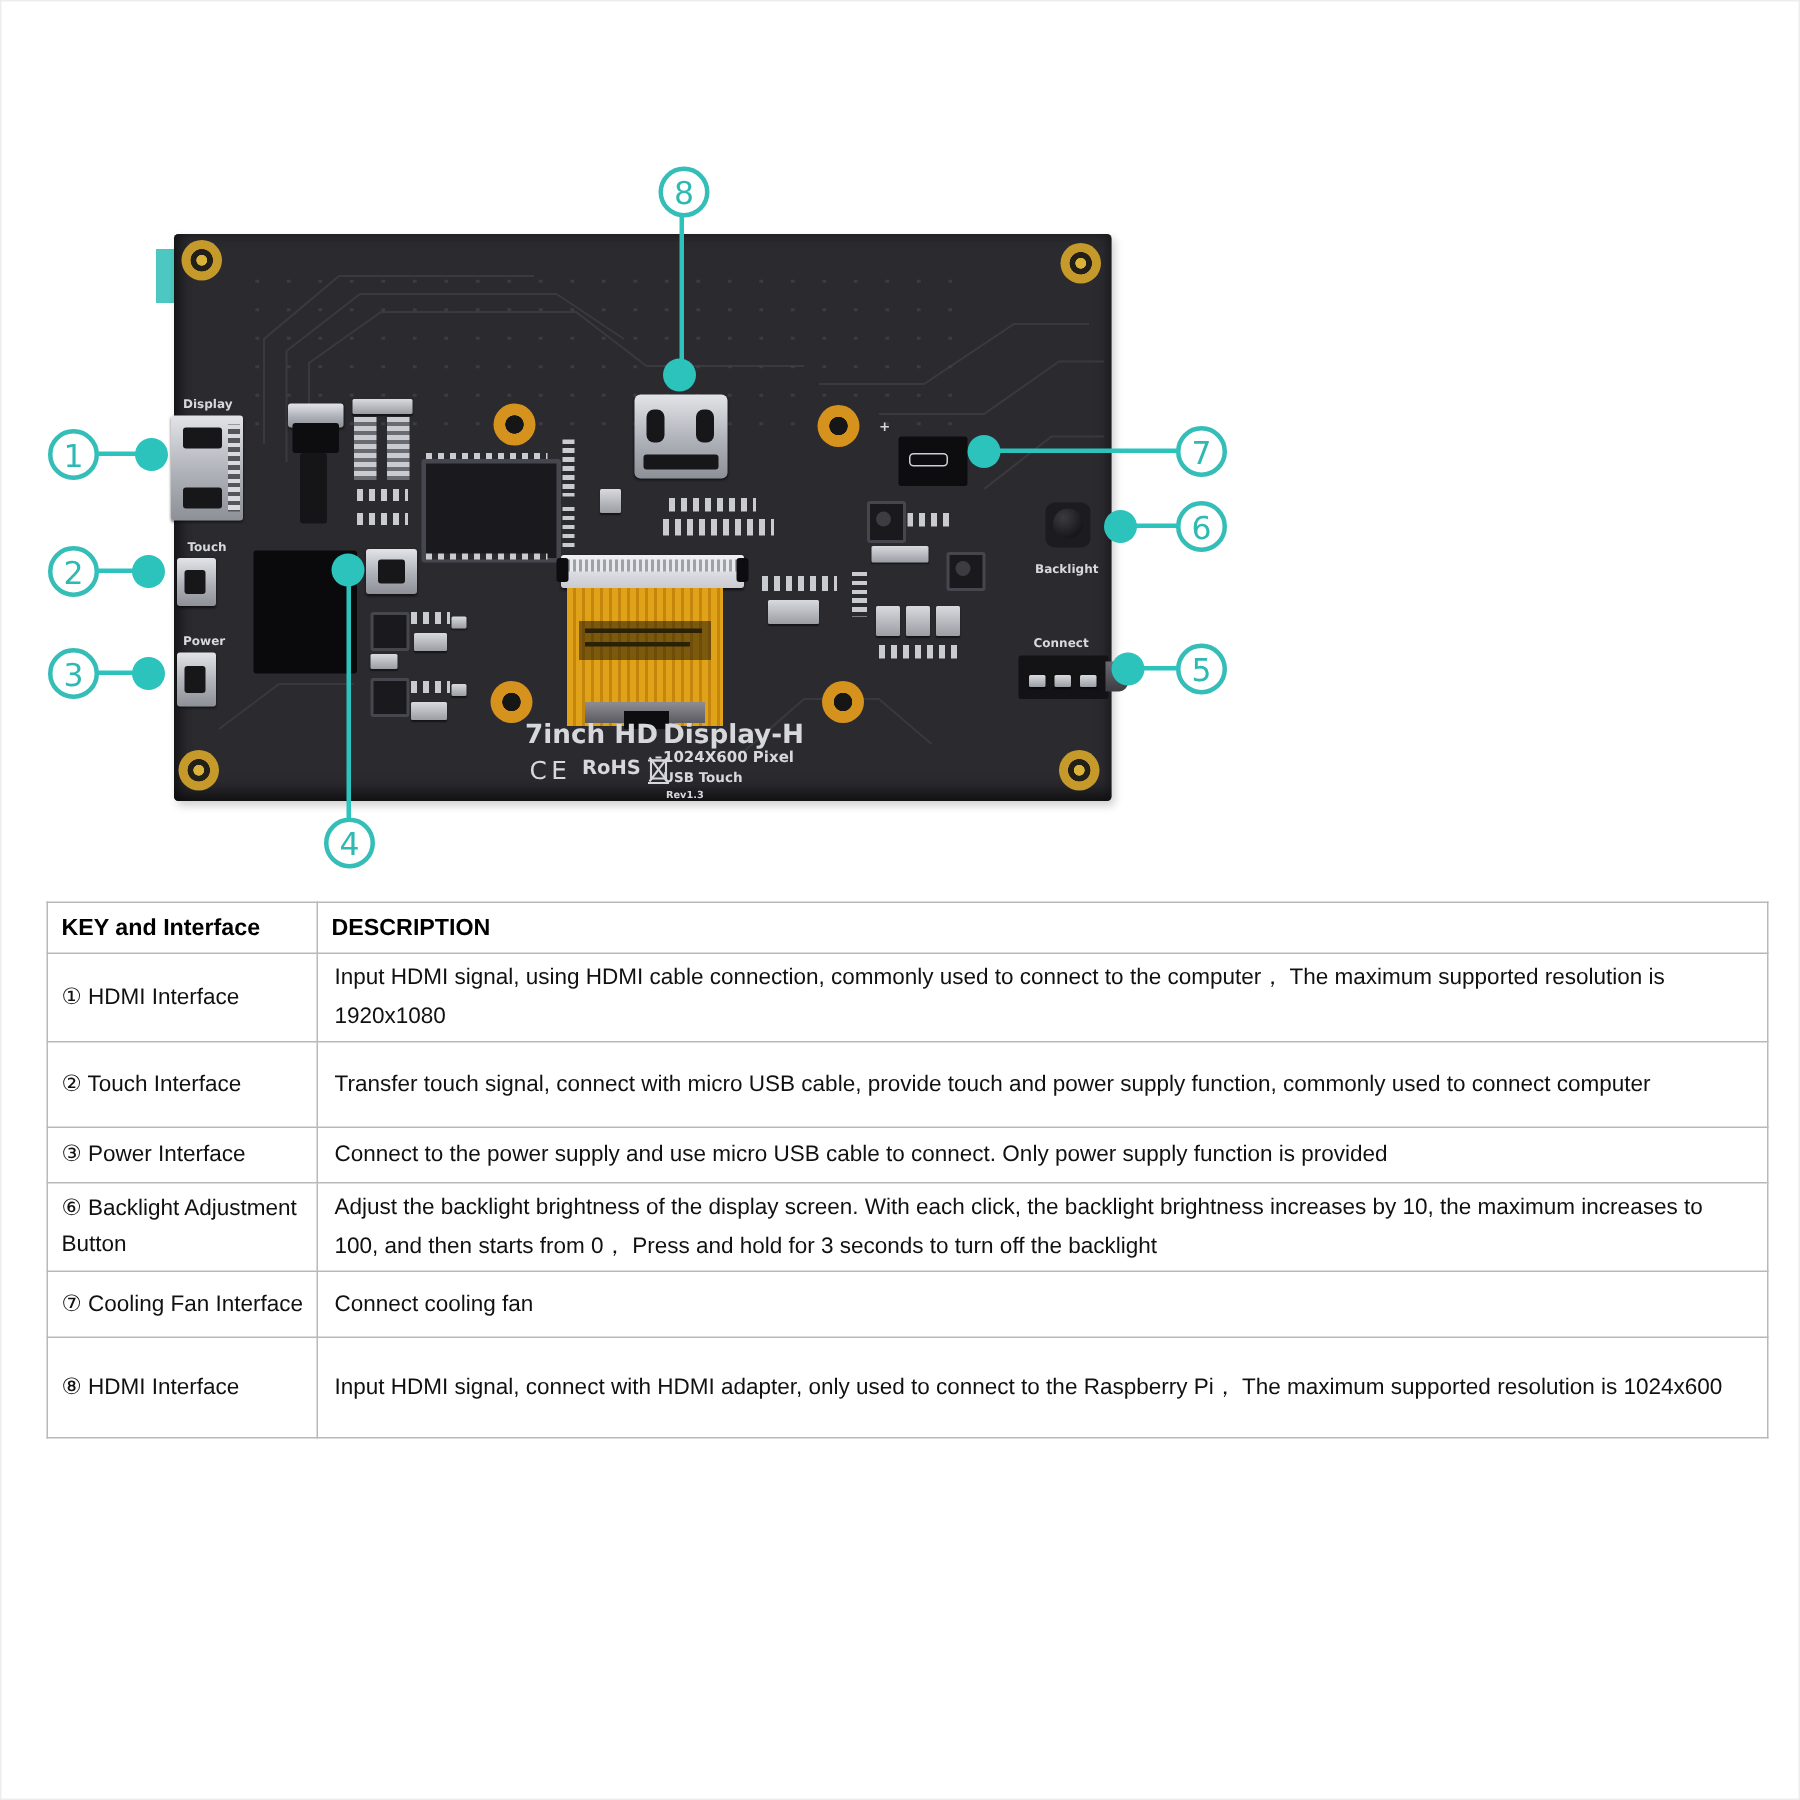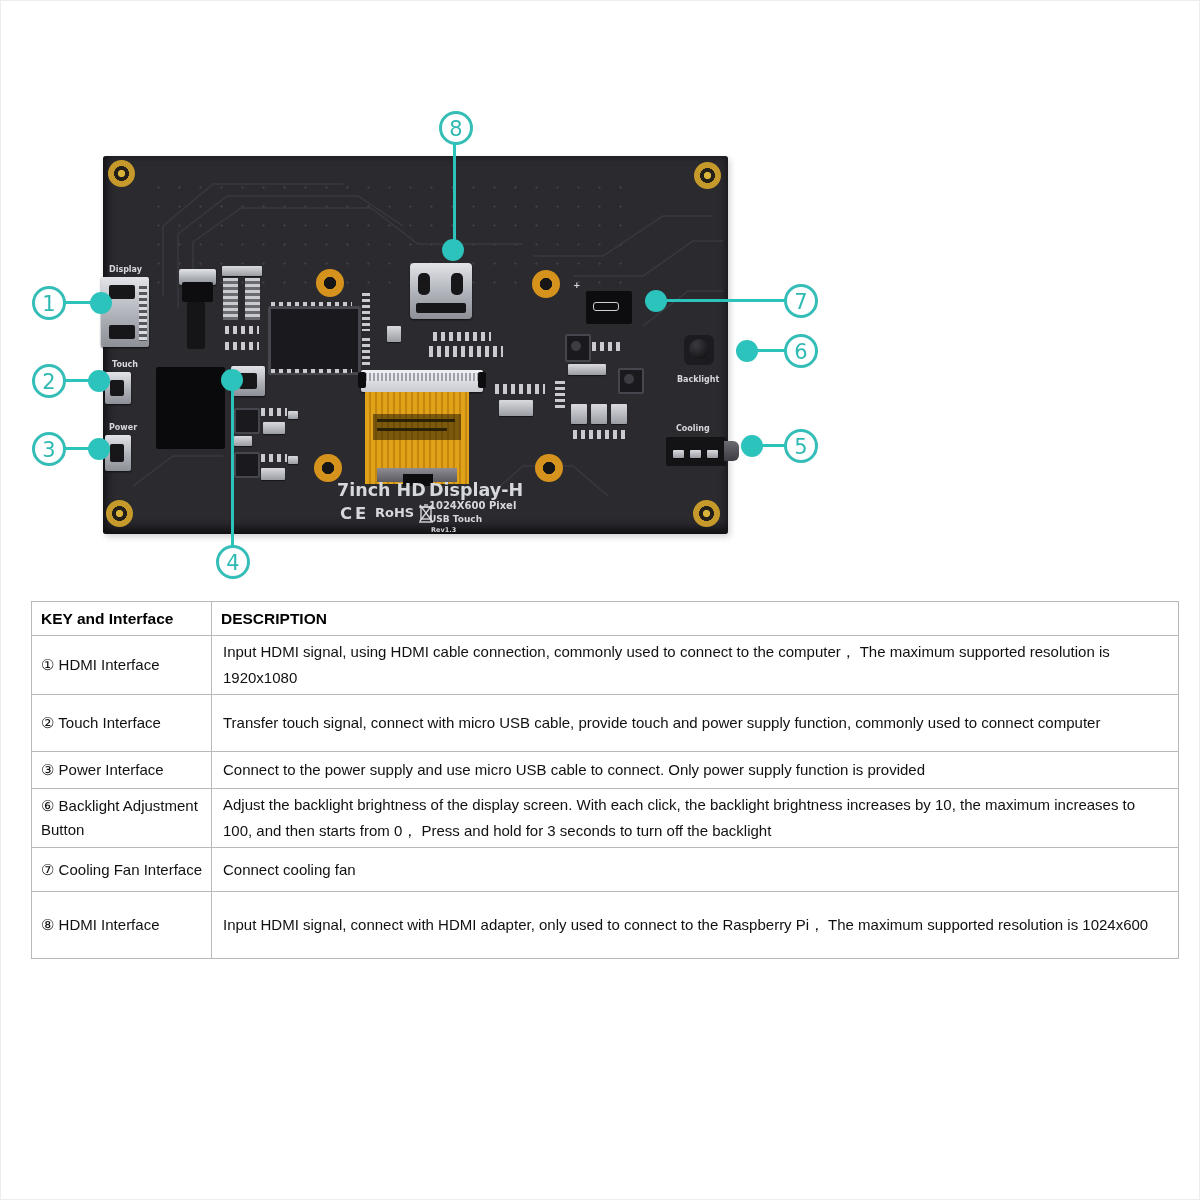--- a/index.html
+++ b/index.html
@@ -1,20 +1,20 @@
 <!DOCTYPE html>
 <html><head>
 <meta charset="utf-8">
 <style>
   html,body{margin:0;padding:0;background:#fff;}
   #page{position:relative;width:1200px;height:1200px;background:#ffffff;
         font-family:"Liberation Sans",sans-serif;overflow:hidden;border:1px solid #ededed;box-sizing:border-box;}
 
   
-  #board{position:absolute;left:102px;top:155px;width:625px;height:378px;
+  #board{position:absolute;left:115px;top:155px;width:625px;height:378px;
          background:#2a2a2f;border-radius:3px;
          box-shadow:inset 0 -6px 10px rgba(0,0,0,.55),inset 4px 0 8px rgba(0,0,0,.35),2px 3px 6px rgba(0,0,0,.18);}
   .tab-teal{position:absolute;left:103px;top:165px;width:14px;height:36px;background:#4cc7c1;}
 
   .dotgrid{position:absolute;left:45px;top:22px;width:475px;height:115px;opacity:.55;
            background-image:radial-gradient(#4a4a52 1.2px,transparent 1.4px);background-size:21px 19px;}
   .traces{position:absolute;left:0;top:0;width:625px;height:378px;pointer-events:none;}
 
   .screw{position:absolute;width:27px;height:27px;border-radius:50%;
          background:radial-gradient(circle,#d9b33a 0 18%,#23201a 20% 38%,#c59a2b 40% 72%,#191712 74% 100%);}
@@ -172,34 +172,34 @@
     <div class="comp" style="left:468px;top:248px;width:16px;height:20px"></div>
     <div class="comp" style="left:488px;top:248px;width:16px;height:20px"></div>
     <div class="comp" style="left:508px;top:248px;width:16px;height:20px"></div>
     <div class="padrow" style="left:470px;top:274px;width:52px;height:9px"></div>
 
     <div class="blackpart" style="left:581px;top:179px;width:30px;height:30px;border-radius:6px;background:#1c1c20">
       <div style="position:absolute;left:5px;top:4px;width:20px;height:20px;border-radius:50%;background:radial-gradient(circle at 35% 30%,#3a3a40,#0b0b0d)"></div>
     </div>
     <div class="silk" style="left:574px;top:219px;font-size:8px">Backlight</div>
 
-    <div class="silk" style="left:573px;top:268px;font-size:8px">Cooling</div>
+    <div class="silk" style="left:573px;top:268px;font-size:8px">Connect</div>
     <div class="blackpart" style="left:563px;top:281px;width:60px;height:29px;background:#131316">
       <div class="comp" style="left:7px;top:13px;width:11px;height:8px"></div>
       <div class="comp" style="left:24px;top:13px;width:11px;height:8px"></div>
       <div class="comp" style="left:41px;top:13px;width:11px;height:8px"></div>
     </div>
     <div style="position:absolute;left:621px;top:285px;width:15px;height:20px;background:linear-gradient(180deg,#6a6a71,#3c3c42);border-radius:0 6px 6px 0"></div>
 
     <div class="silk" style="left:234px;top:324px;font-size:17.5px">7inch HD</div>
     <div class="silk" style="left:326px;top:324px;font-size:17.5px">Display-H</div>
     <div class="silk" style="left:326px;top:344px;font-size:10px">1024X600 Pixel</div>
     <div class="silk" style="left:326px;top:358px;font-size:9px">USB Touch</div>
     <div class="silk" style="left:328px;top:370px;font-size:6.5px">Rev1.3</div>
-    <div class="silk" style="left:237px;top:348px;font-size:16.5px;letter-spacing:3px;font-weight:bold">CE</div>
+    <div class="silk" style="left:237px;top:348px;font-size:16.5px;letter-spacing:3px;font-weight:normal">CE</div>
     <div class="silk" style="left:272px;top:349px;font-size:13px">RoHS</div>
     <svg style="position:absolute;left:315px;top:347px" width="16" height="22" viewBox="0 0 16 22">
       <g stroke="#d7d8db" stroke-width="1.4" fill="none">
         <rect x="3" y="4" width="10" height="12"></rect>
         <line x1="1" y1="4" x2="15" y2="4"></line>
         <line x1="6" y1="2" x2="10" y2="2"></line>
         <line x1="1" y1="19" x2="15" y2="19"></line>
         <line x1="2" y1="2" x2="14" y2="18"></line>
         <line x1="14" y1="2" x2="2" y2="18"></line>
       </g>

